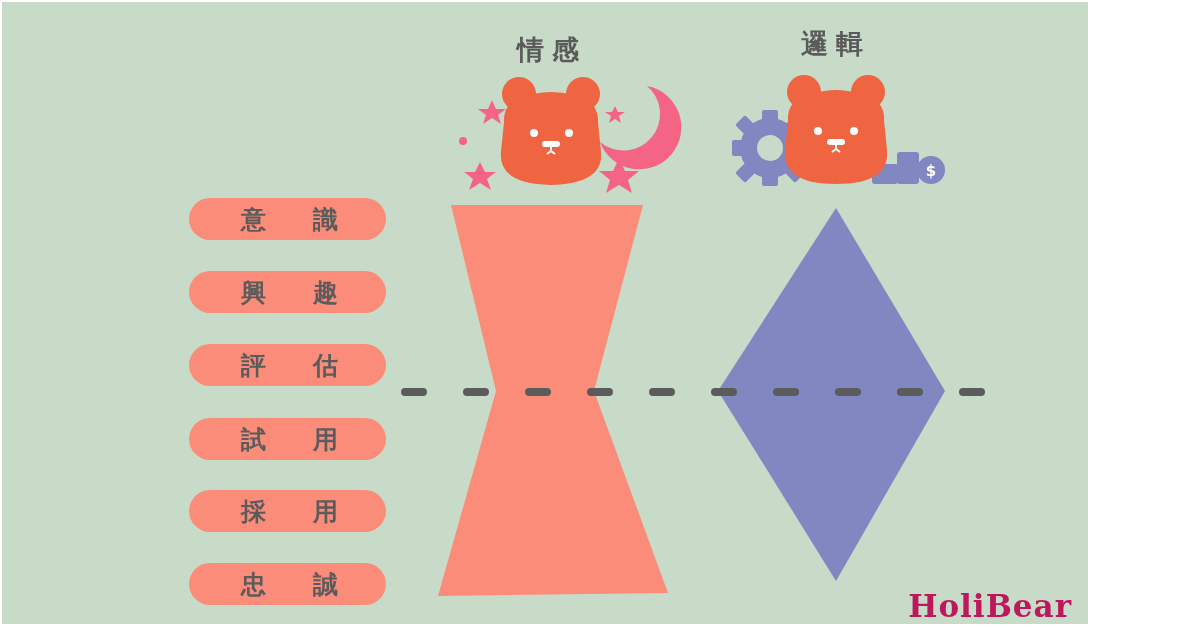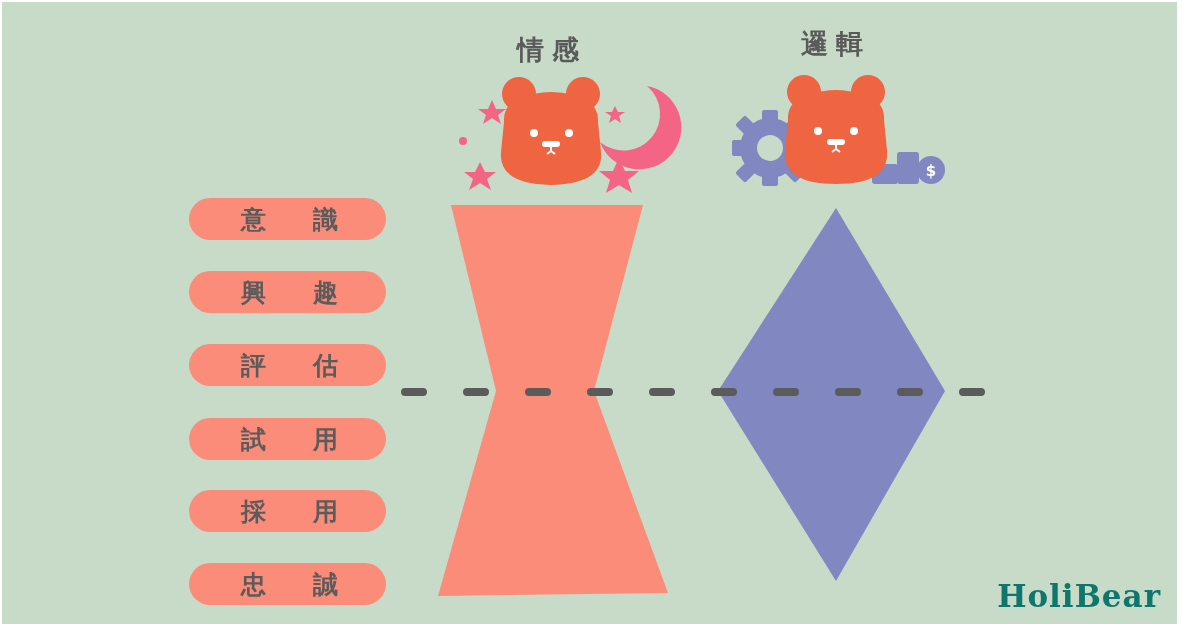--- a/index.html
+++ b/index.html
@@ -1,40 +1,40 @@
 <!DOCTYPE html>
 <html><head>
   <meta charset="utf-8">
   <style>
     html, body { margin: 0; padding: 0; }
     body {
       width: 1200px; height: 627px; background: #ffffff; overflow: hidden;
       font-family: "DejaVu Sans", sans-serif;
     }
     .canvas {
-      position: absolute; left: 2px; top: 2px; width: 1175px; height: 622px;
+      position: absolute; left: 2px; top: 2px; width: 1086px; height: 622px;
       background: #c7dbc8;
     }
     .col-title {
       position: absolute; font-weight: bold; font-size: 27px; color: #5a5a5a;
       letter-spacing: 8px; text-align: center; width: 140px;
     }
     .stage {
       position: absolute; left: 187px; width: 197px; height: 42px;
       background: #fc8c7a; border-radius: 21px;
       display: flex; align-items: center; justify-content: space-between;
       padding: 0 48px 0 52px; box-sizing: border-box;
       font-weight: bold; font-size: 25px; color: #5b5b5b;
     }
     .stage span { display: inline-block; }
     svg.shapes { position: absolute; left: 0; top: 0; }
     .logo {
-      position: absolute; right: 16px; bottom: 10px;
+      position: absolute; right: 16px; bottom: 0;
       font-family: "DejaVu Serif", serif; font-weight: bold; font-size: 31px;
-      color: #0f766e; letter-spacing: 1px;
+      color: #be185d; letter-spacing: 1px;
     }
   </style>
 </head>
 <body>
 
 <div class="canvas">
 
   <div class="col-title" style="left:480px; top:30px;">情感</div>
   <div class="col-title" style="left:764px; top:24px;">邏輯</div>
 

